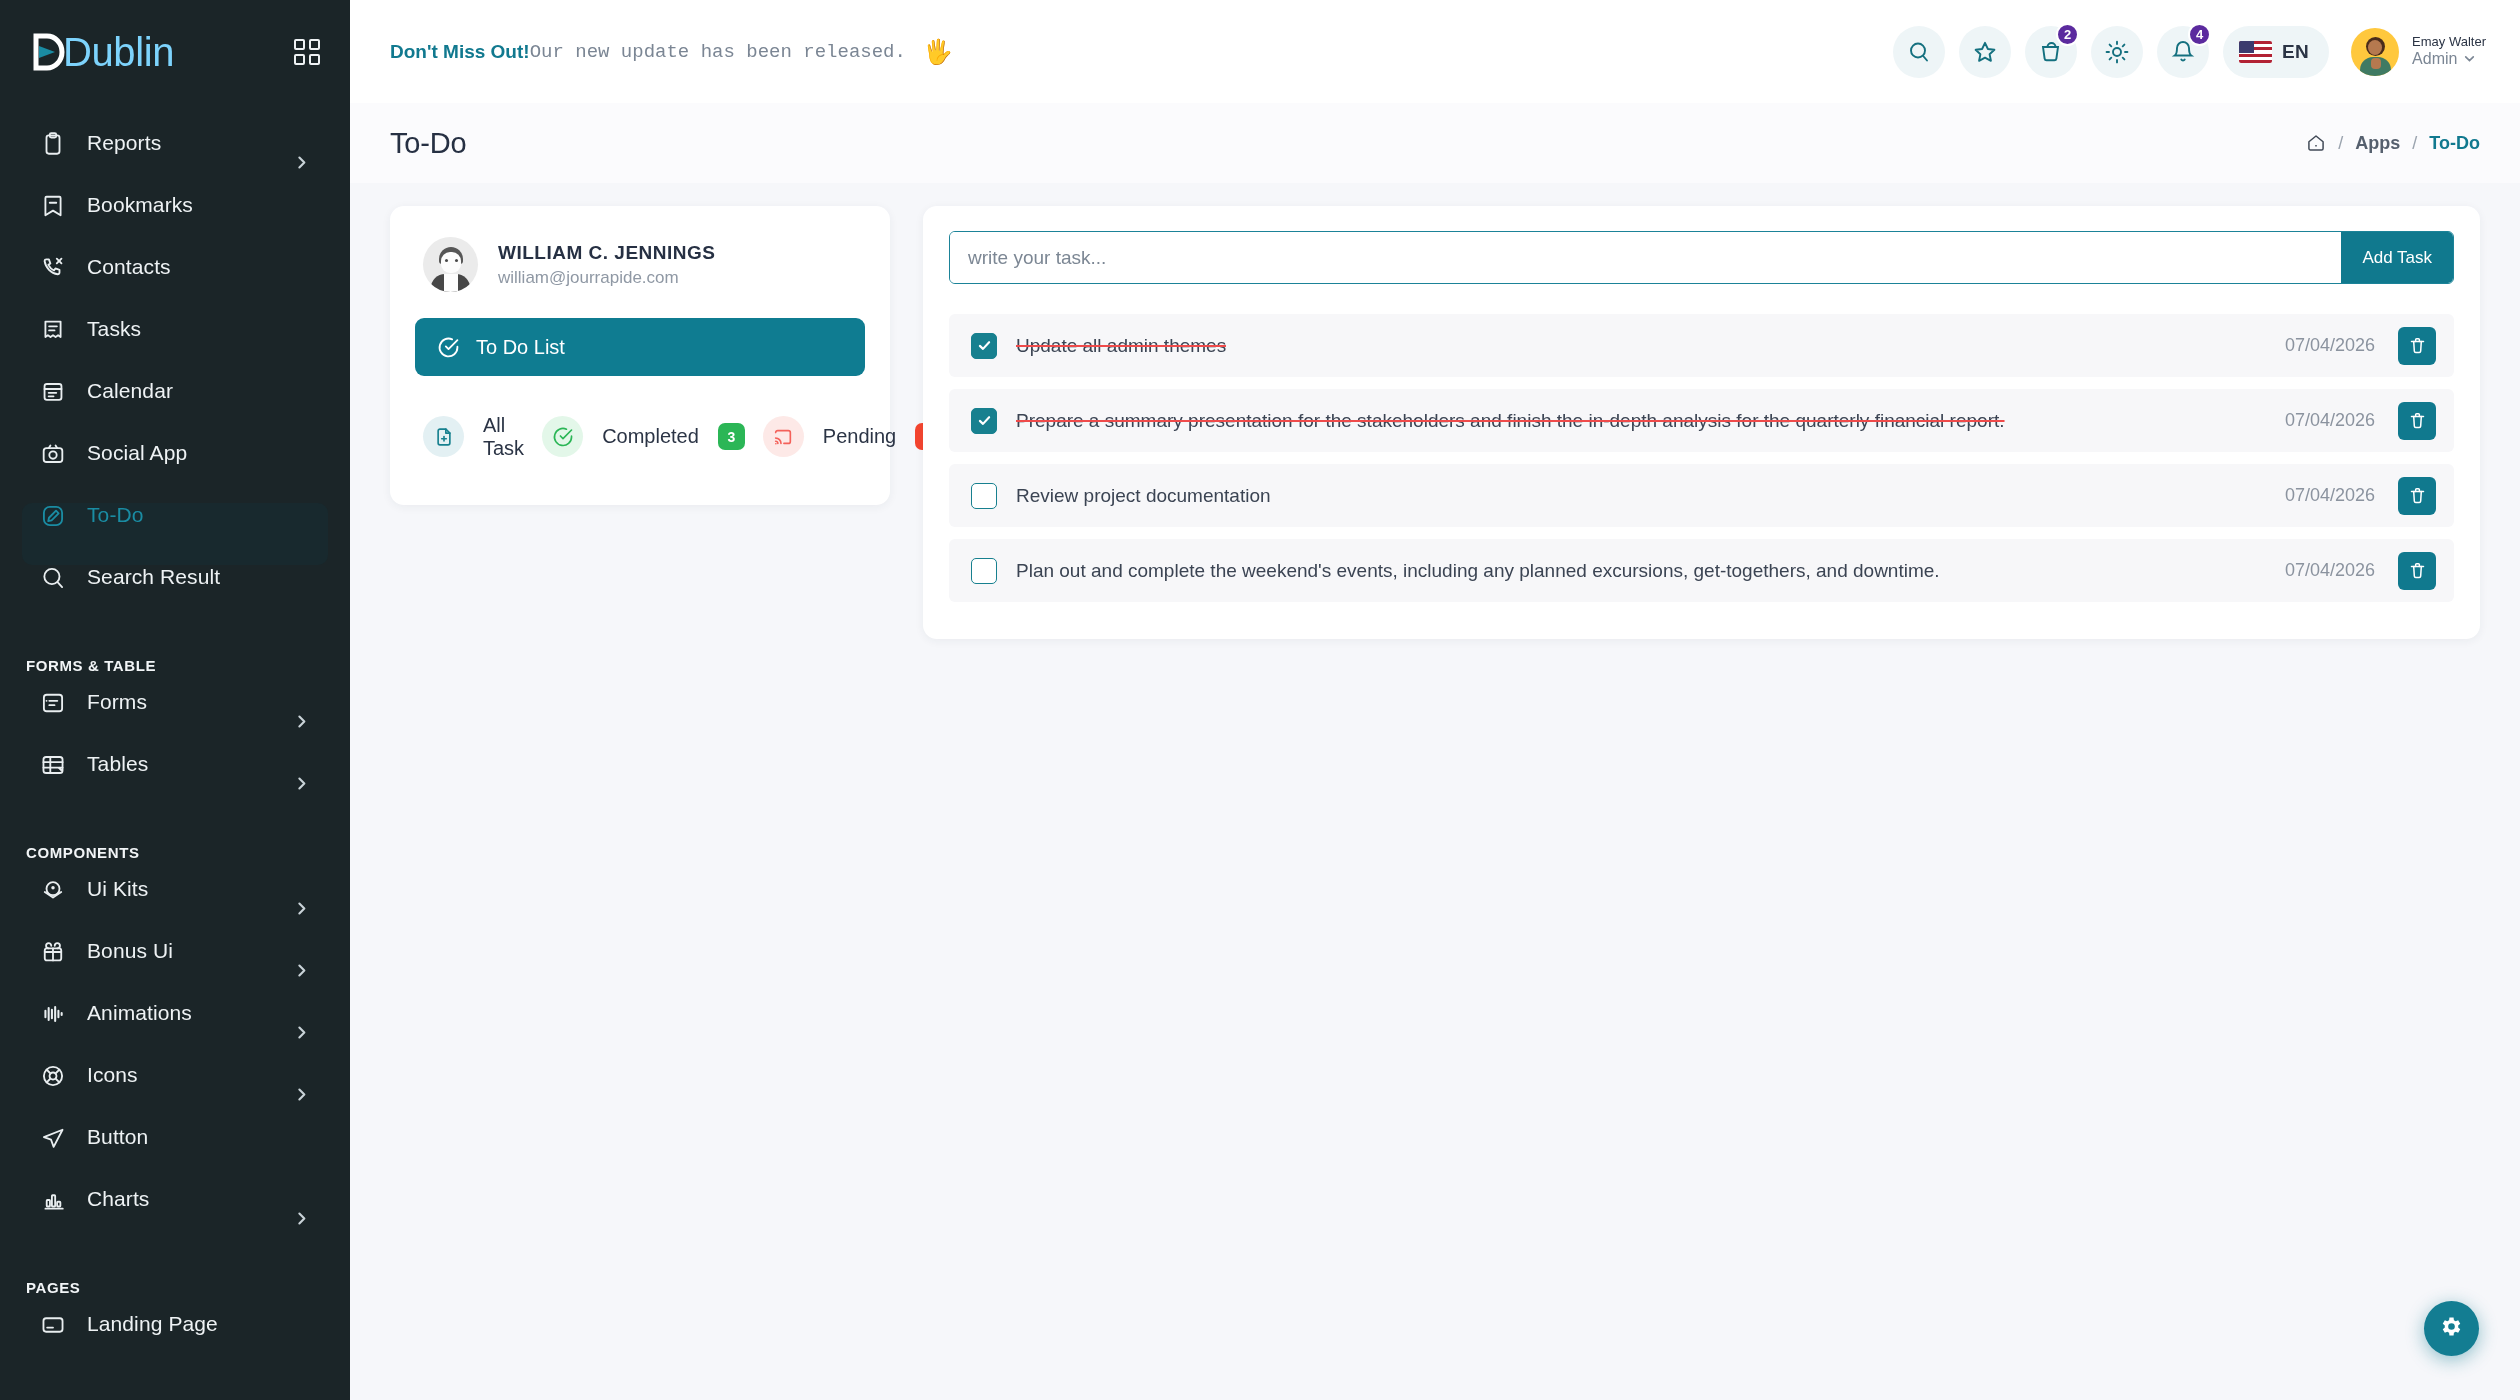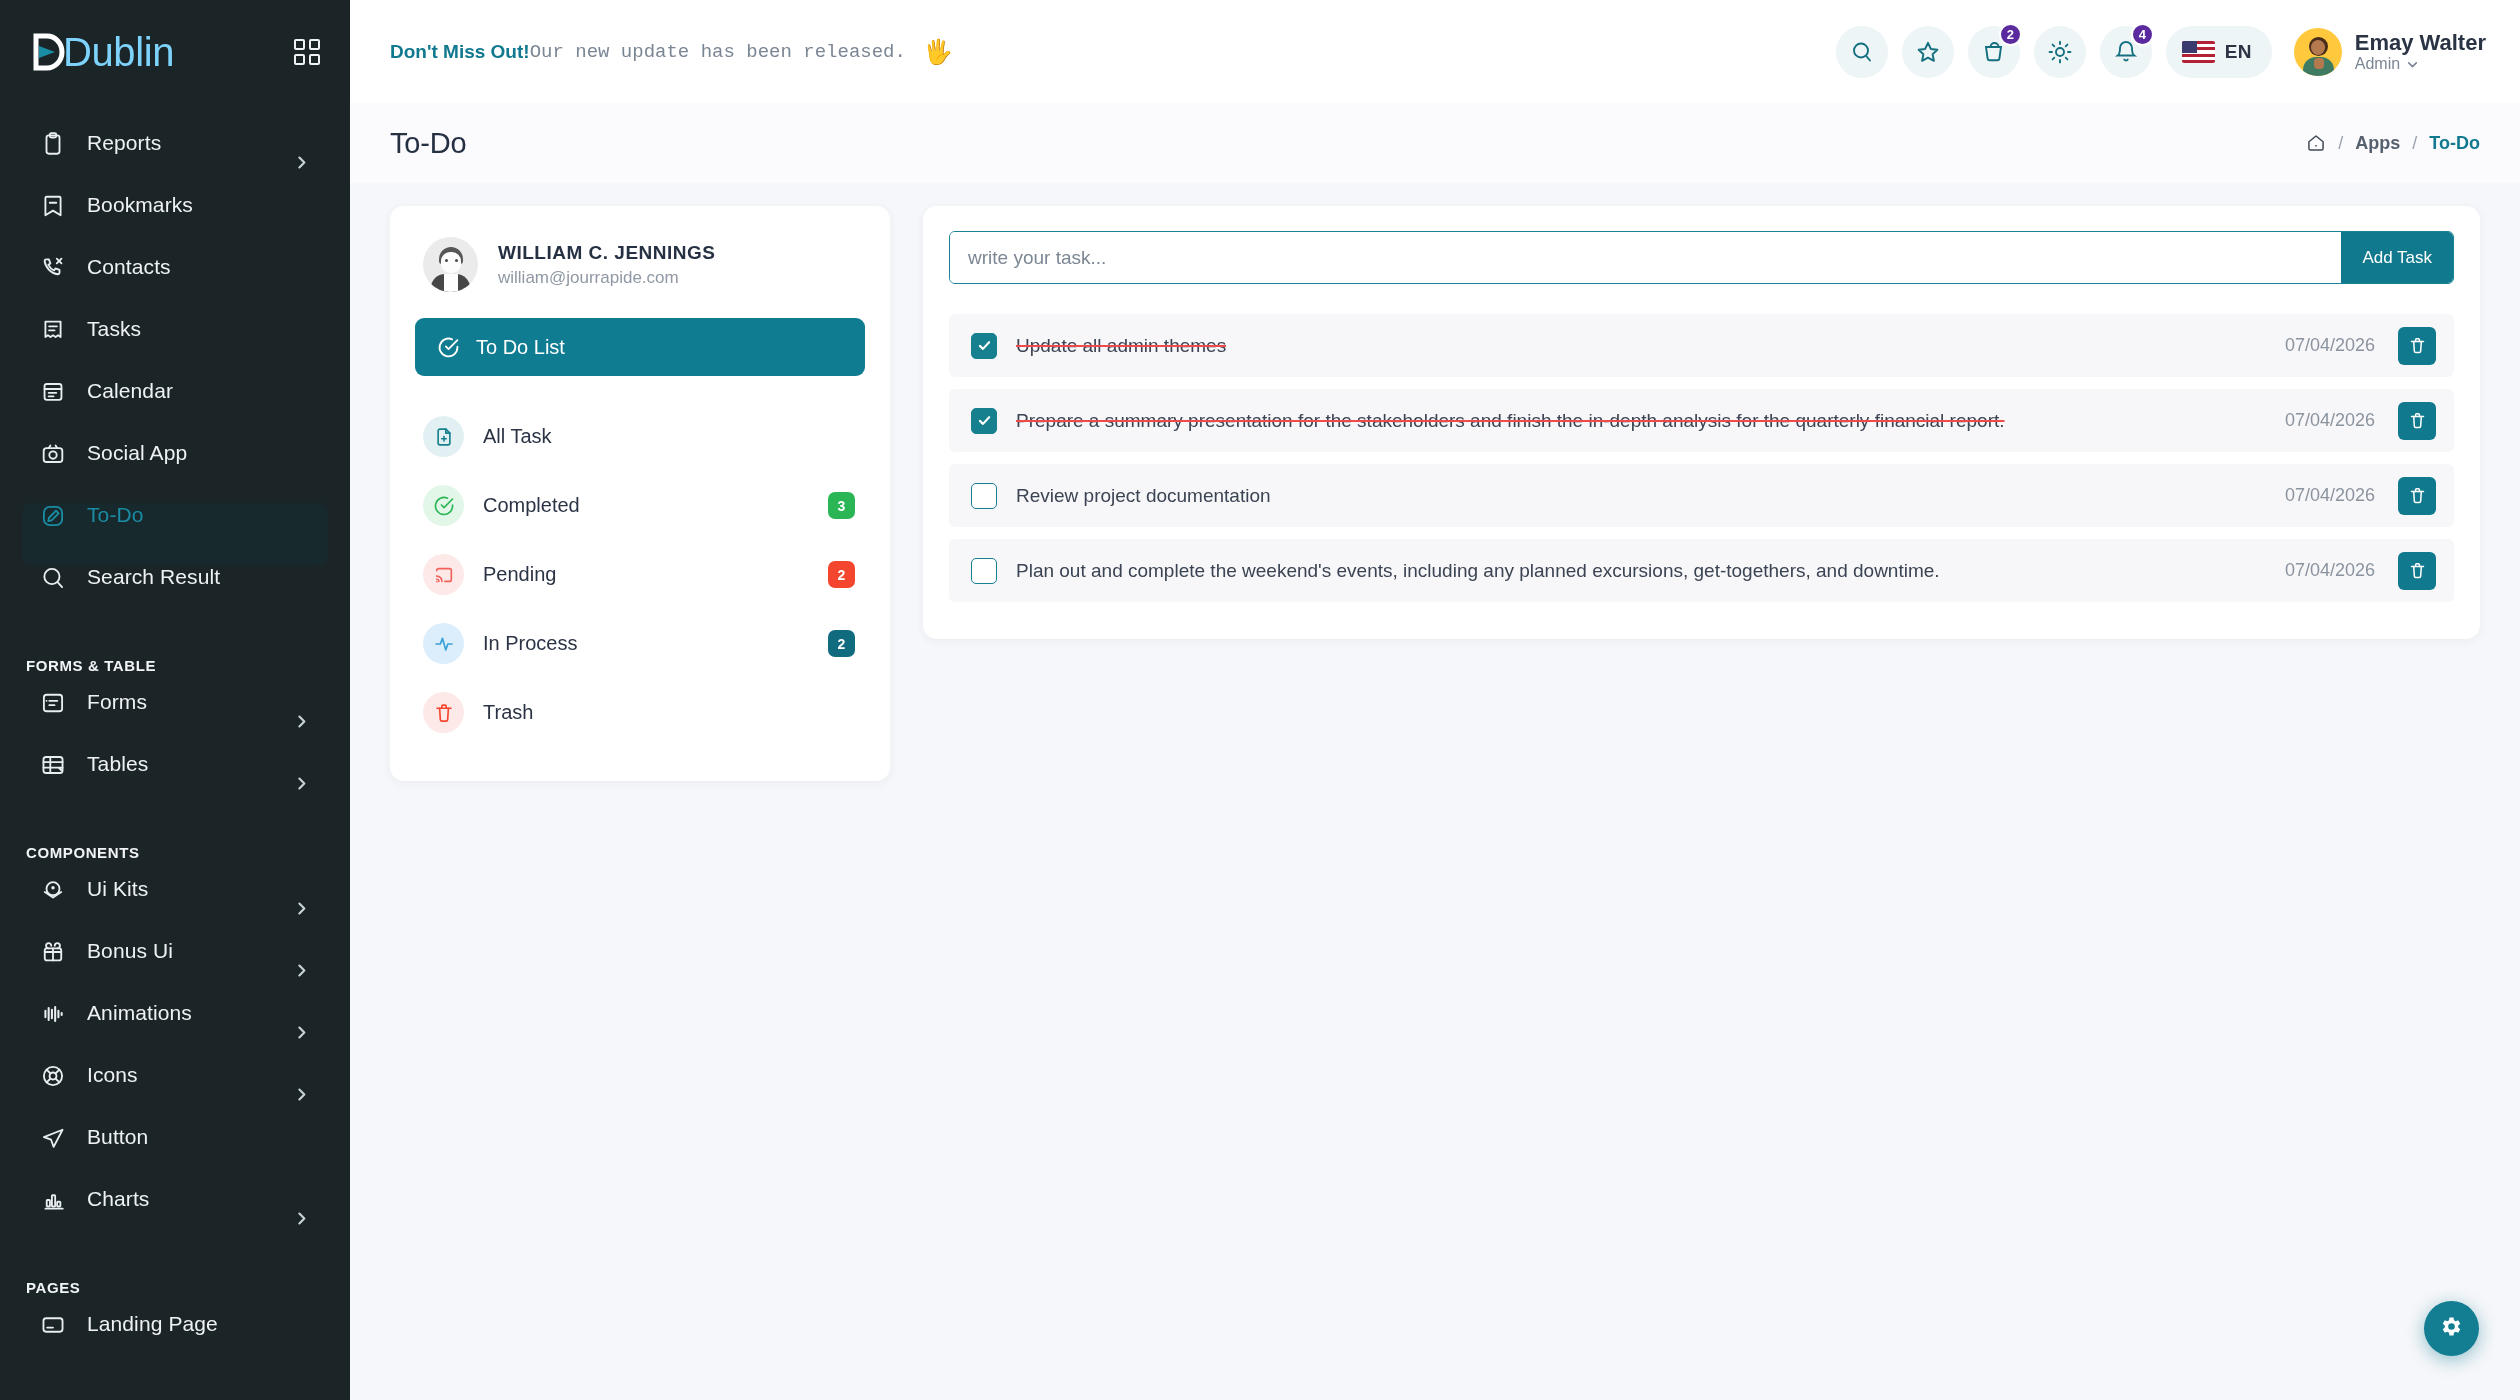--- a/index.html
+++ b/index.html
@@ -101,21 +101,21 @@
   .user-chip{display:flex;align-items:center;gap:13px;cursor:pointer;margin-left:8px;}
   .avatar-hdr{
     width:48px;height:48px;border-radius:50%;background:#ffc83d;overflow:hidden;
     position:relative;flex:0 0 48px;
   }
   .avatar-hdr .head{position:absolute;left:15px;top:9px;width:19px;height:19px;border-radius:50%;background:#4a2c1a;}
   .avatar-hdr .face{position:absolute;left:17px;top:12px;width:14px;height:15px;border-radius:50%;background:#b5794f;}
   .avatar-hdr .body{position:absolute;left:9px;top:29px;width:31px;height:22px;border-radius:13px 13px 0 0;background:#3f7a63;}
   .avatar-hdr .hand{position:absolute;left:20px;top:30px;width:10px;height:11px;border-radius:4px;background:#b5794f;}
   .user-meta{display:flex;flex-direction:column;line-height:1.15;}
-  .user-name{font-size:22px;font-weight:700;color:#2b3445;}
+  .user-name{font-size:13px;font-weight:400;color:#2b3445;}
   .user-role{font-size:16px;color:#7b8694;display:flex;align-items:center;gap:6px;}
 
   
   #pagehead{
     height:80px;background:#fbfbfd;display:flex;align-items:center;padding:0 40px 0 40px;
     flex:0 0 80px;
   }
   .page-title{font-size:29px;font-weight:500;color:#263043;letter-spacing:-.2px;}
   .crumbs{margin-left:auto;display:flex;align-items:center;gap:12px;font-size:18px;color:#56606e;}
   .crumbs .sep{color:#9aa3ae;}
@@ -145,21 +145,21 @@
   .prof-name{font-size:19px;font-weight:700;color:#263043;letter-spacing:.5px;}
   .prof-mail{font-size:17px;color:#8f98a4;}
 
   .todo-btn{
     margin-top:26px;height:58px;border-radius:9px;background:#0f7c91;display:flex;
     align-items:center;gap:16px;padding:0 22px;cursor:pointer;
   }
   .todo-btn .lbl{font-size:20px;color:#fff;font-weight:500;}
   .todo-btn .ico{color:#fff;display:flex;}
 
-  .filters{margin-top:26px;display:flex;flex-direction:column;}
+  .filters{margin-top:26px;display:flex;}
   .filter{
     display:flex;align-items:center;gap:19px;height:69px;padding:0 10px 0 8px;cursor:pointer;
   }
   .fico{
     width:41px;height:41px;border-radius:50%;display:flex;align-items:center;justify-content:center;flex:0 0 41px;
   }
   .filter .lbl{font-size:20px;color:#2b3445;}
   .fbadge{
     margin-left:auto;min-width:27px;height:27px;border-radius:7px;color:#fff;font-size:14px;
     font-weight:700;display:flex;align-items:center;justify-content:center;padding:0 7px;

